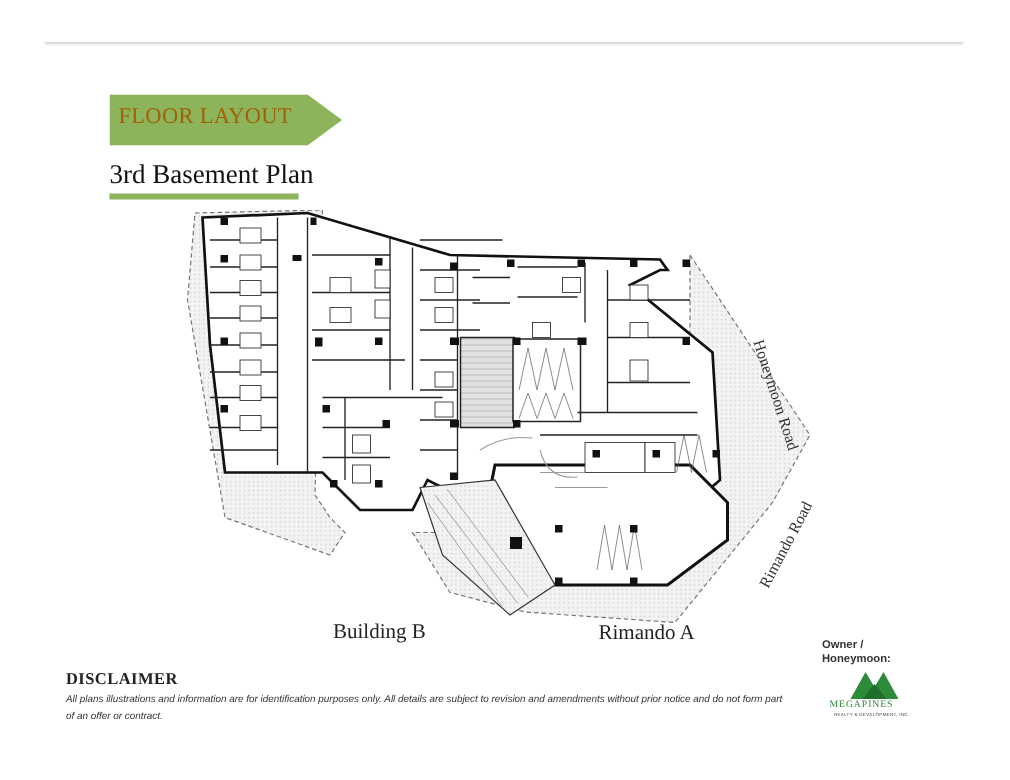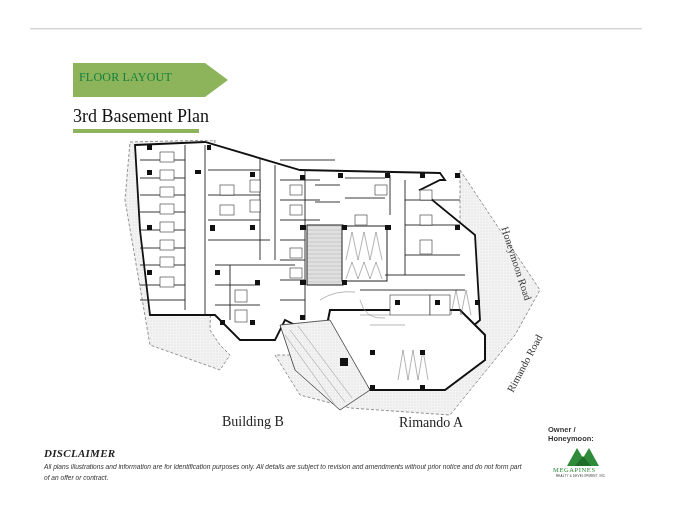--- a/index.html
+++ b/index.html
@@ -1,26 +1,26 @@
 <!DOCTYPE html>
 <html><head>
 <meta charset="utf-8">
 <style>
   html, body { margin: 0; padding: 0; background: #ffffff; }
   body { width: 673px; height: 520px; position: relative; overflow: hidden; font-family: "Liberation Serif", serif; }
   .top-rule { position: absolute; left: 30px; top: 28px; width: 612px; height: 1px; background: #d6d6d6; box-shadow: 0 1px 1px #e8e8e8; }
   .banner { position: absolute; left: 73px; top: 63px; width: 155px; height: 34px; }
   .banner svg { position: absolute; left: 0; top: 0; }
-  .banner-text { position: absolute; left: 6px; top: 7px; font-family: "Liberation Serif", serif; font-size: 12px; color: #15803d; letter-spacing: 0.2px; }
+  .banner-text { position: absolute; left: 6px; top: 7px; font-family: "Liberation Serif", serif; font-size: 15px; color: #a16207; letter-spacing: 0.2px; }
   .plan-title { position: absolute; left: 73px; top: 106px; font-size: 18px; color: #111; }
   .plan-underline { position: absolute; left: 73px; top: 129px; width: 126px; height: 4px; background: #8db45a; }
   .plan { position: absolute; left: 120px; top: 140px; width: 420px; height: 280px; }
   .label { position: absolute; font-size: 14px; color: #222; }
   .road { position: absolute; font-size: 10.5px; color: #333; white-space: nowrap; }
-  .disclaimer-title { position: absolute; left: 44px; top: 447px; font-family: "Liberation Serif", serif; font-style: italic; font-weight: bold; font-size: 11px; color: #222; letter-spacing: 0.3px; }
+  .disclaimer-title { position: absolute; left: 44px; top: 447px; font-family: "Liberation Serif", serif; font-weight: bold; font-size: 11px; color: #222; letter-spacing: 0.3px; }
   .disclaimer-text { position: absolute; left: 44px; top: 461px; width: 480px; font-family: "Liberation Sans", sans-serif; font-style: italic; font-size: 6.6px; line-height: 11px; color: #333; }
   .owner { position: absolute; left: 548px; top: 425px; font-family: "Liberation Sans", sans-serif; font-size: 7.5px; line-height: 9px; color: #333; font-weight: bold; }
   .logo { position: absolute; left: 555px; top: 444px; width: 62px; height: 36px; }
   .logo-name { position: absolute; left: 553px; top: 466px; font-family: "Liberation Serif", serif; font-size: 6.5px; color: #2e8b3a; letter-spacing: 0.6px; }
   .logo-sub { position: absolute; left: 556px; top: 474px; font-family: "Liberation Sans", sans-serif; font-size: 3px; color: #444; letter-spacing: 0.2px; }
 </style>
 </head>
 <body>
 
 <div class="top-rule"></div>

